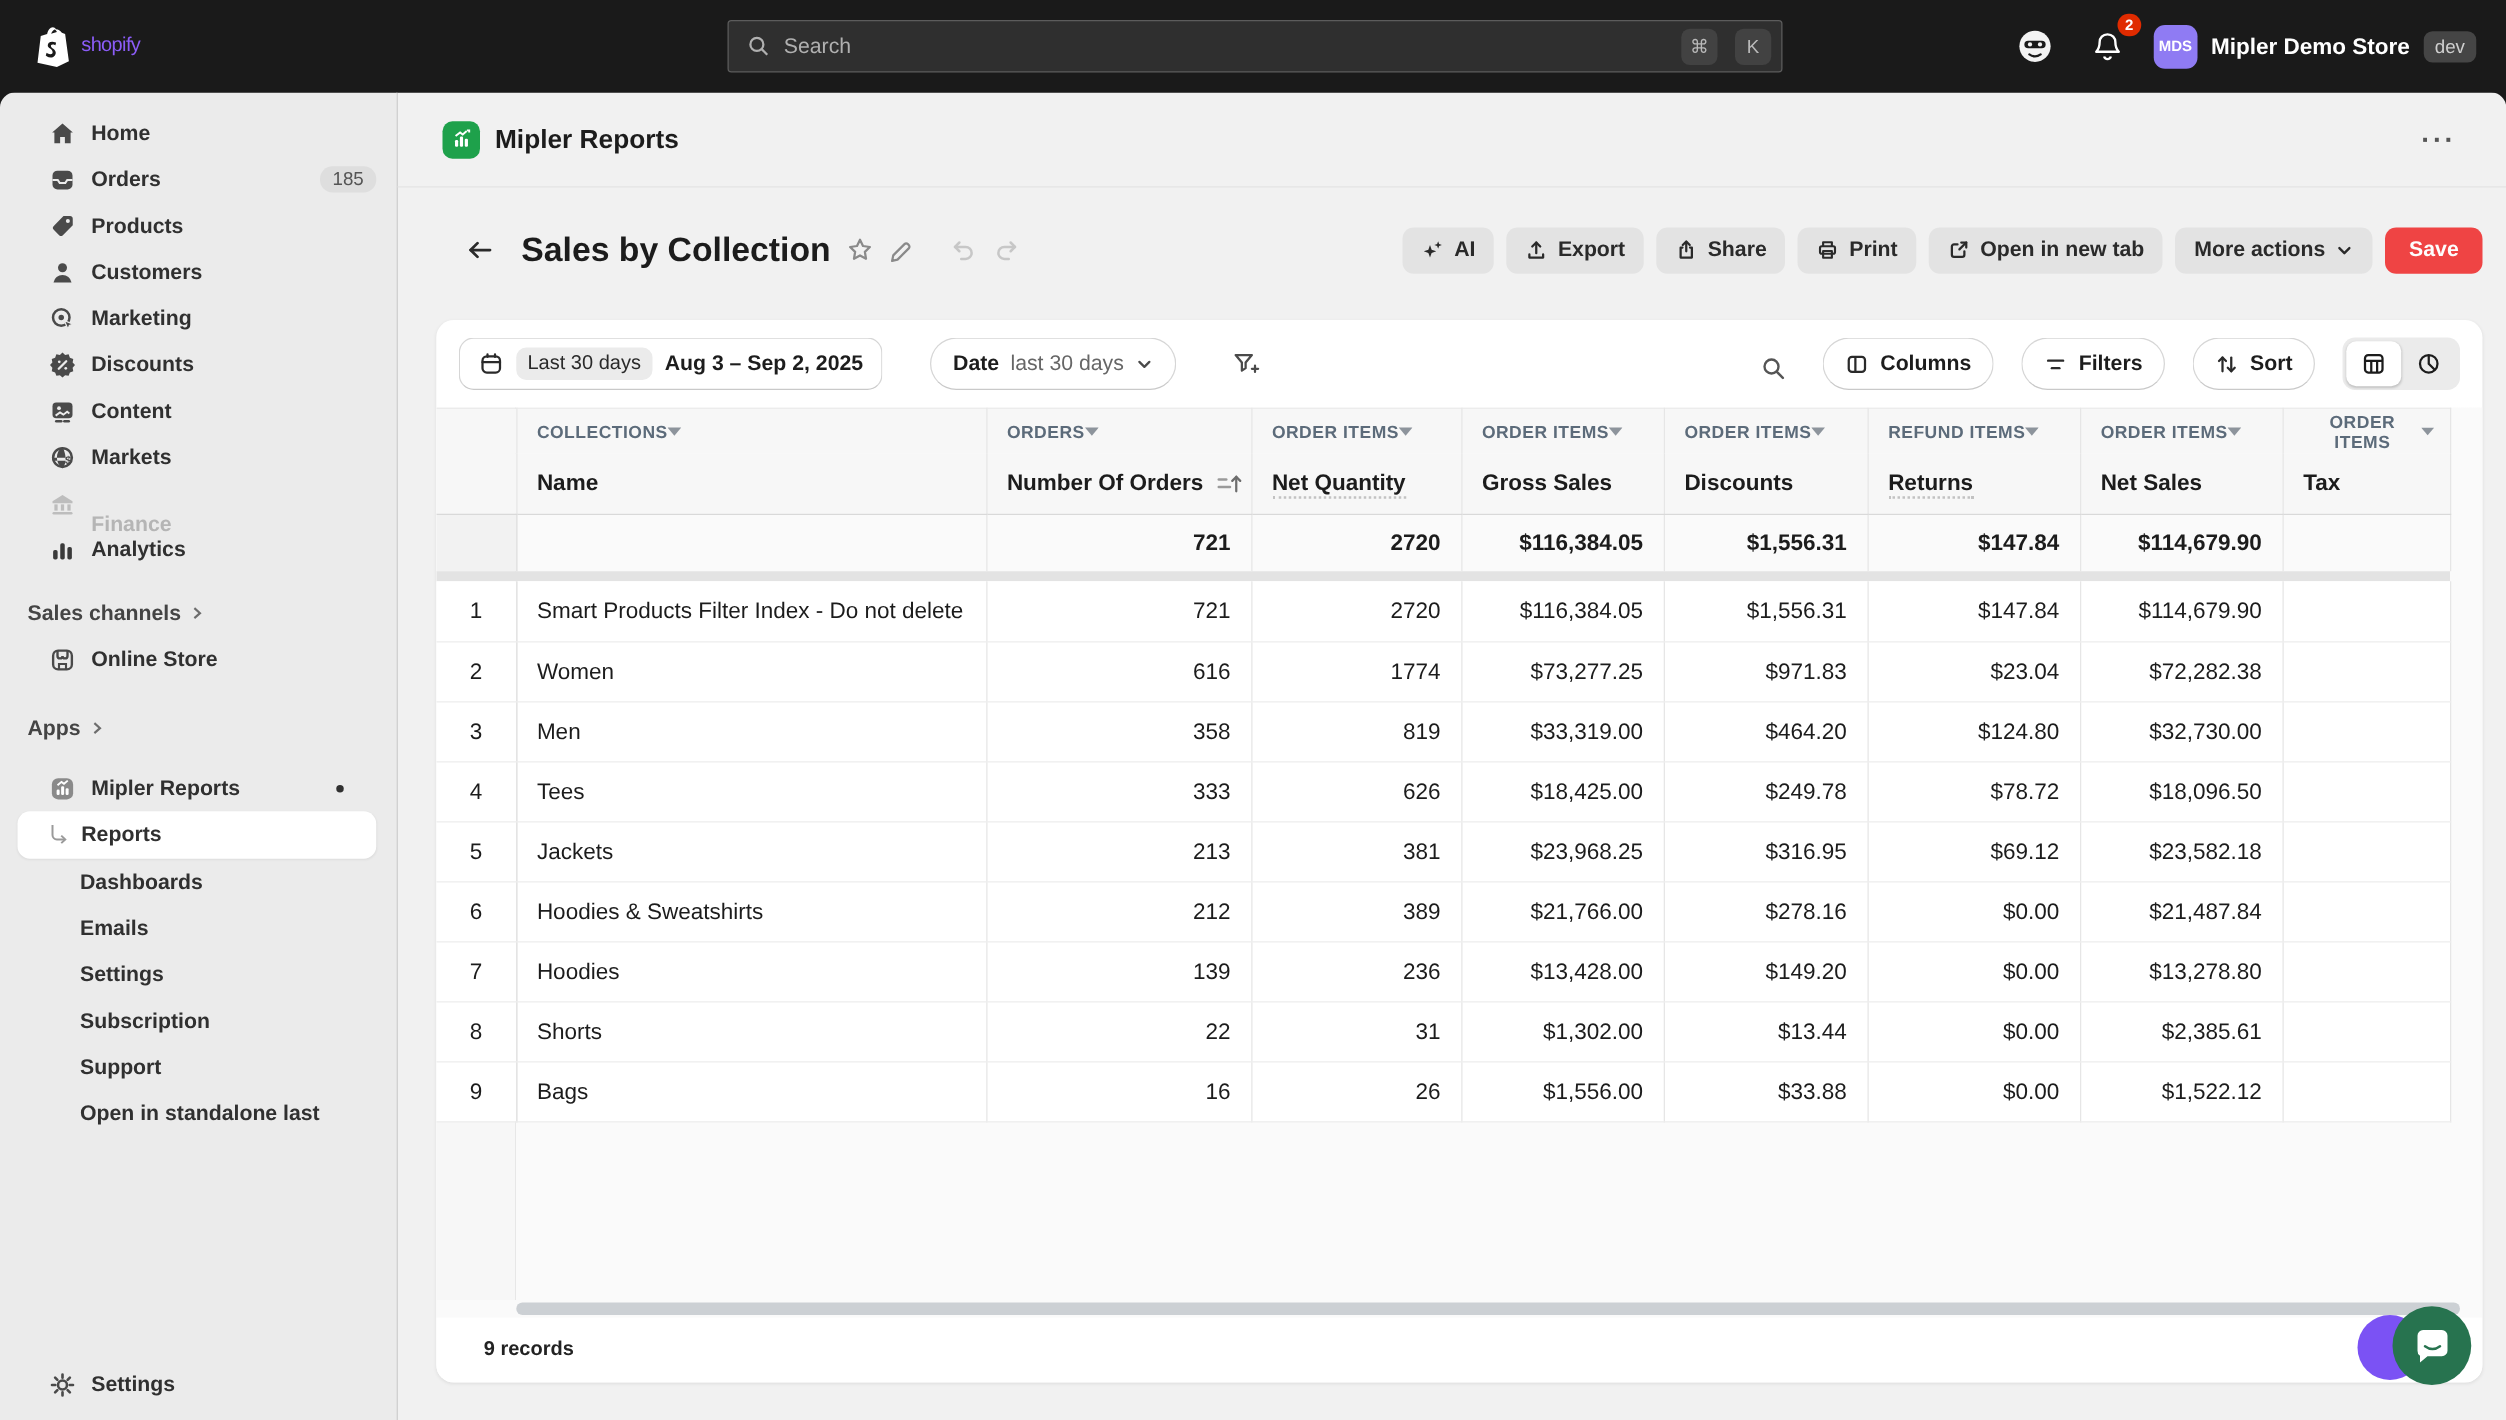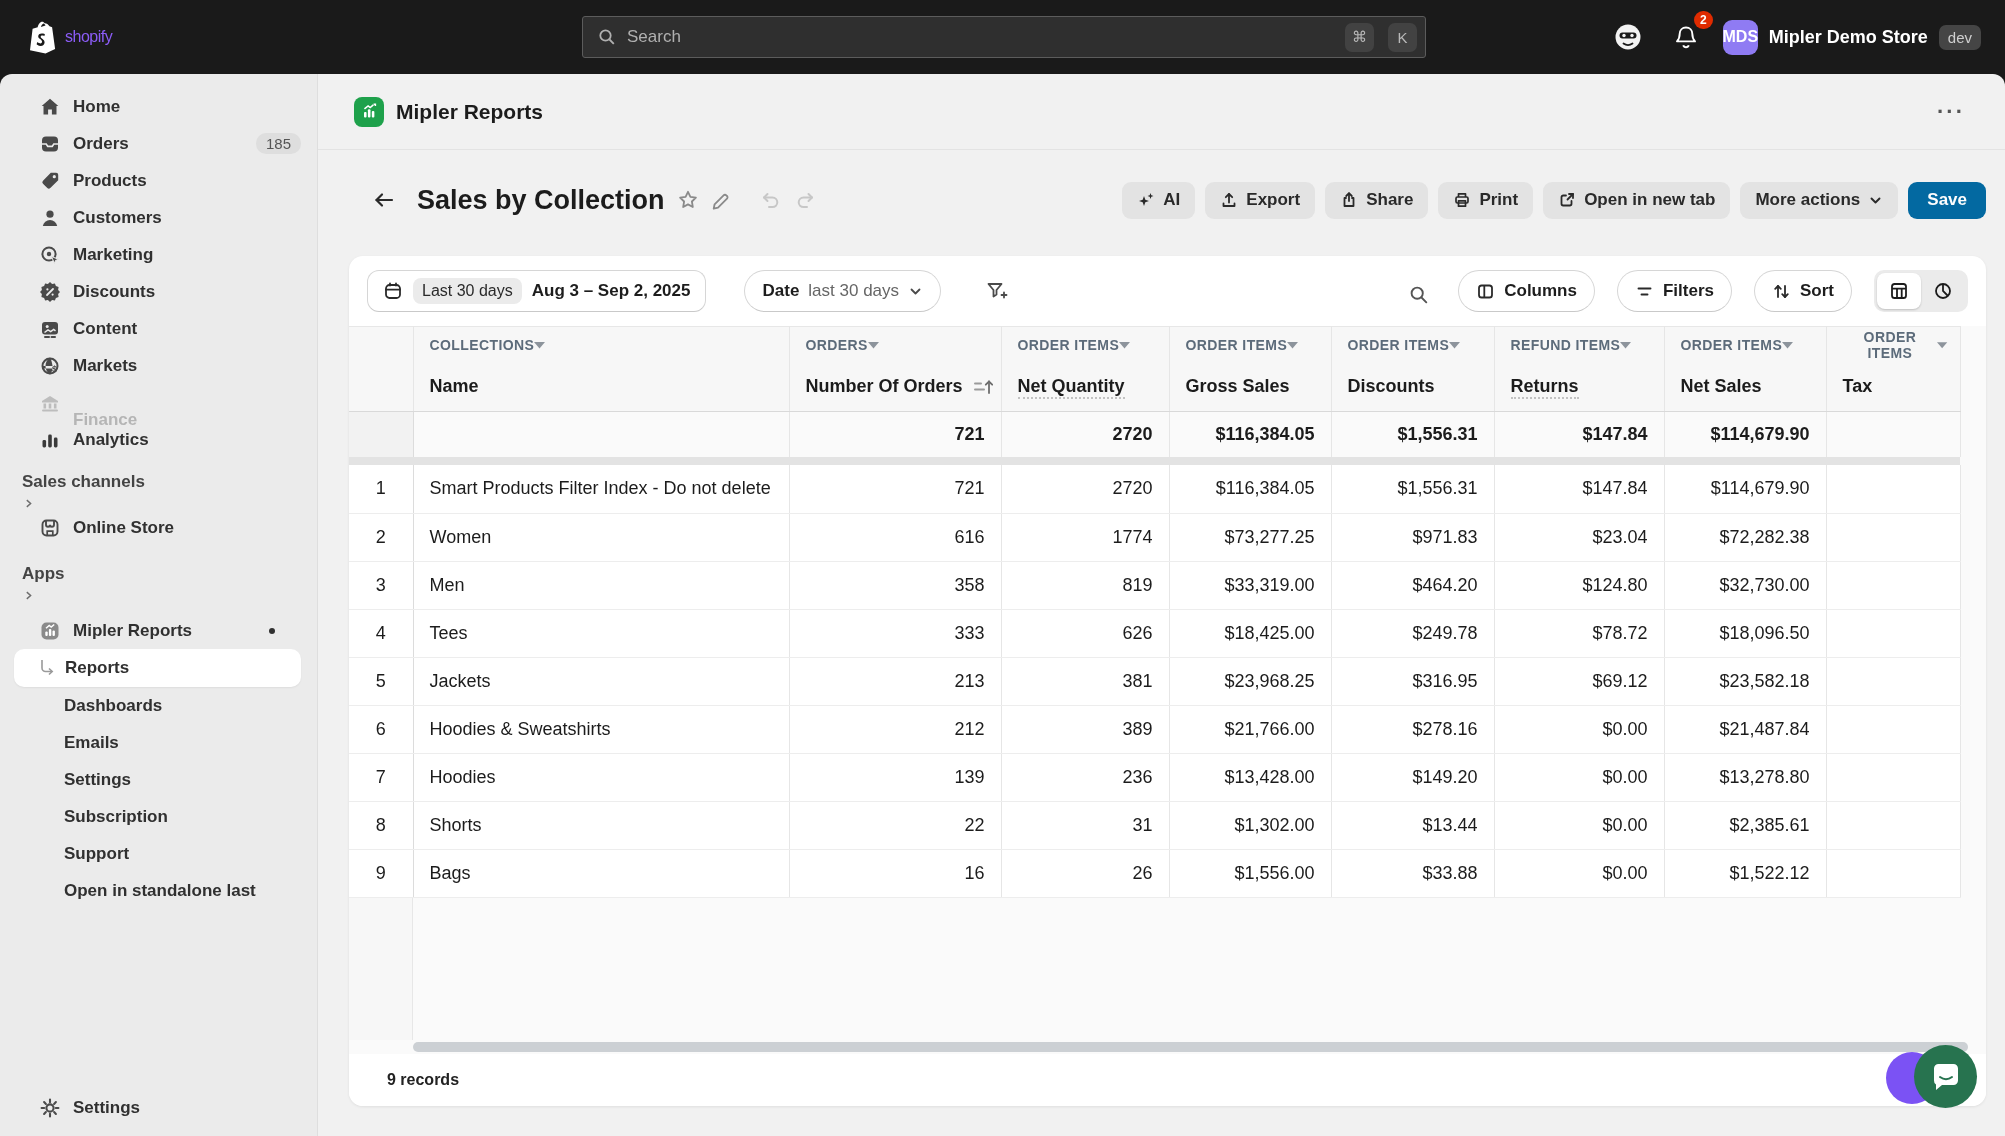--- a/index.html
+++ b/index.html
@@ -20,55 +20,55 @@
     background:#2f2f2f; border:1px solid #5c5c5c; border-radius:3px;
     display:flex; align-items:center; padding:0 8px 0 14px; gap:10px;
   }
   .searchbox input { flex:1; background:transparent; border:none; outline:none; color:#d6d6d6; font-size:17px; font-family:inherit; }
   .searchbox input::placeholder { color:#b0b0b0; }
   .keycap { background:#424242; color:#b9b9b9; border-radius:7px; min-width:29px; height:29px; display:flex; align-items:center; justify-content:center; font-size:15px; margin-left:4px; }
   .topbar-right { position:absolute; right:24px; top:0; height:74px; display:flex; align-items:center; gap:19px; }
   .bell-wrap { position:relative; }
   .notif-badge { position:absolute; top:-7px; right:-9px; background:#e02b00; color:#fff; font-size:12px; font-weight:700; border-radius:9px; min-width:19px; height:18px; display:flex; align-items:center; justify-content:center; padding:0 4px; }
   .store-chip { display:flex; align-items:center; gap:11px; }
-  .avatar { width:35px; height:35px; border-radius:9px; background:#8f7bf3; color:#fff; font-size:16px; font-weight:700; display:flex; align-items:center; justify-content:center; }
+  .avatar { width:35px; height:35px; border-radius:9px; background:#8f7bf3; color:#fff; font-size:12px; font-weight:700; display:flex; align-items:center; justify-content:center; }
   .store-name { color:#fff; font-size:18px; font-weight:700; }
   .env-badge { background:#454545; color:#cfcfcf; font-size:15px; border-radius:7px; padding:4px 9px; }
 
   
   .frame { position:absolute; top:74px; left:0; right:0; bottom:0; display:flex; border-radius:12px 12px 0 0; overflow:hidden; }
 
   
   .sidebar { width:318px; background:#ebebeb; border-right:1px solid #dedede; display:flex; flex-direction:column; padding-top:14px; flex-shrink:0; }
   .nav-item { height:37px; display:flex; align-items:center; padding:0 16px 0 38px; gap:11px; cursor:default; }
   .nav-icon { width:24px; display:flex; justify-content:center; }
   .nav-label { font-size:17px; font-weight:600; color:#303030; }
   .nav-item.disabled .nav-label { color:#b5b5b5;margin-top:34px; }
   .nav-badge { margin-left:auto; background:#dedede; color:#555; font-size:15px; border-radius:10px; padding:2px 10px; }
-  .nav-section { height:37px; display:flex; align-items:flex-start; gap:6px; padding-left:22px; font-size:17px; font-weight:600; color:#444;flex-direction:column; }
+  .nav-section { height:37px; display:flex; align-items:center; gap:6px; padding-left:22px; font-size:17px; font-weight:600; color:#444; }
   .nav-sub { height:37px; display:flex; align-items:center; padding-left:64px; font-size:17px; font-weight:600; color:#303030; }
   .nav-dot { margin-left:auto; margin-right:26px; width:6px; height:6px; border-radius:50%; background:#303030; }
   .nav-active { height:38px; margin:0 16px 0 14px; background:#fff; border-radius:10px; display:flex; align-items:center; padding-left:23px; gap:8px; box-shadow:0 1px 2px rgba(0,0,0,.06); }
   .nav-active .nav-label { font-weight:700; }
   .sidebar-bottom { margin-top:auto; padding-bottom:10px; }
   .sc-gap1 { height:14px; } .sc-gap2 { height:18px; } .sc-gap3 { height:11px; }
 
   
   .main { flex:1; background:#f1f1f1; position:relative; }
   .app-header { height:76px; display:flex; align-items:center; padding:0 40px 0 36px; border-bottom:1px solid #e3e3e3; }
   .app-icon { width:30px; height:30px; border-radius:8px; background:#1ea14b; display:flex; align-items:center; justify-content:center; margin-right:12px; }
   .app-title { font-size:21px; font-weight:700; color:#1c1c1c; }
   .overflow-dots { margin-left:auto; color:#555; font-size:22px; letter-spacing:2px; font-weight:700; cursor:pointer; }
 
   .title-row { margin:26px 19px 0 31px; height:48px; display:flex; align-items:center; padding:0 0 0 18px; }
   .report-title { font-size:27px; font-weight:700; color:#1c1c1c; margin:0 6px 0 16px; }
   .icon-btn { padding:6px; display:flex; cursor:pointer; }
   .title-actions { margin-left:auto; display:flex; gap:10px; align-items:center; }
   .act-btn { height:37px; background:#e3e3e3; border:none; border-radius:9px; display:flex; align-items:center; gap:8px; padding:0 15px; font-size:17px; font-weight:700; color:#2a2a2a; font-family:inherit; cursor:pointer; }
-  .act-btn.save { background:#0369a1; color:#fdfdfd; padding:0 19px; cursor:default;text-align:right; }
+  .act-btn.save { background:#ef4444; color:#fdfdfd; padding:0 19px; cursor:default;text-align:right; }
 
   
   .card { position:absolute; top:182px; left:31px; width:1637px; height:850px; background:#fff; border-radius:14px; box-shadow:0 1px 3px rgba(0,0,0,.08); display:flex; flex-direction:column; overflow:hidden; }
 
   .filterbar { height:70px; display:flex; align-items:center; padding:0 18px; flex-shrink:0; }
   .pill { height:42px; background:#fff; border:1px solid #d6d6d6; border-bottom-color:#c9c9c9; display:flex; align-items:center; gap:9px; font-size:17px; color:#1d1d1d; cursor:pointer; }
   .date-btn { border-radius:12px; padding:0 15px; gap:10px; }
   .date-chip { background:#ebebeb; border-radius:8px; padding:4px 9px; font-size:16px; color:#2a2a2a; }
   .date-range { font-weight:700; }
   .stadium { border-radius:999px; padding:0 17px; }

